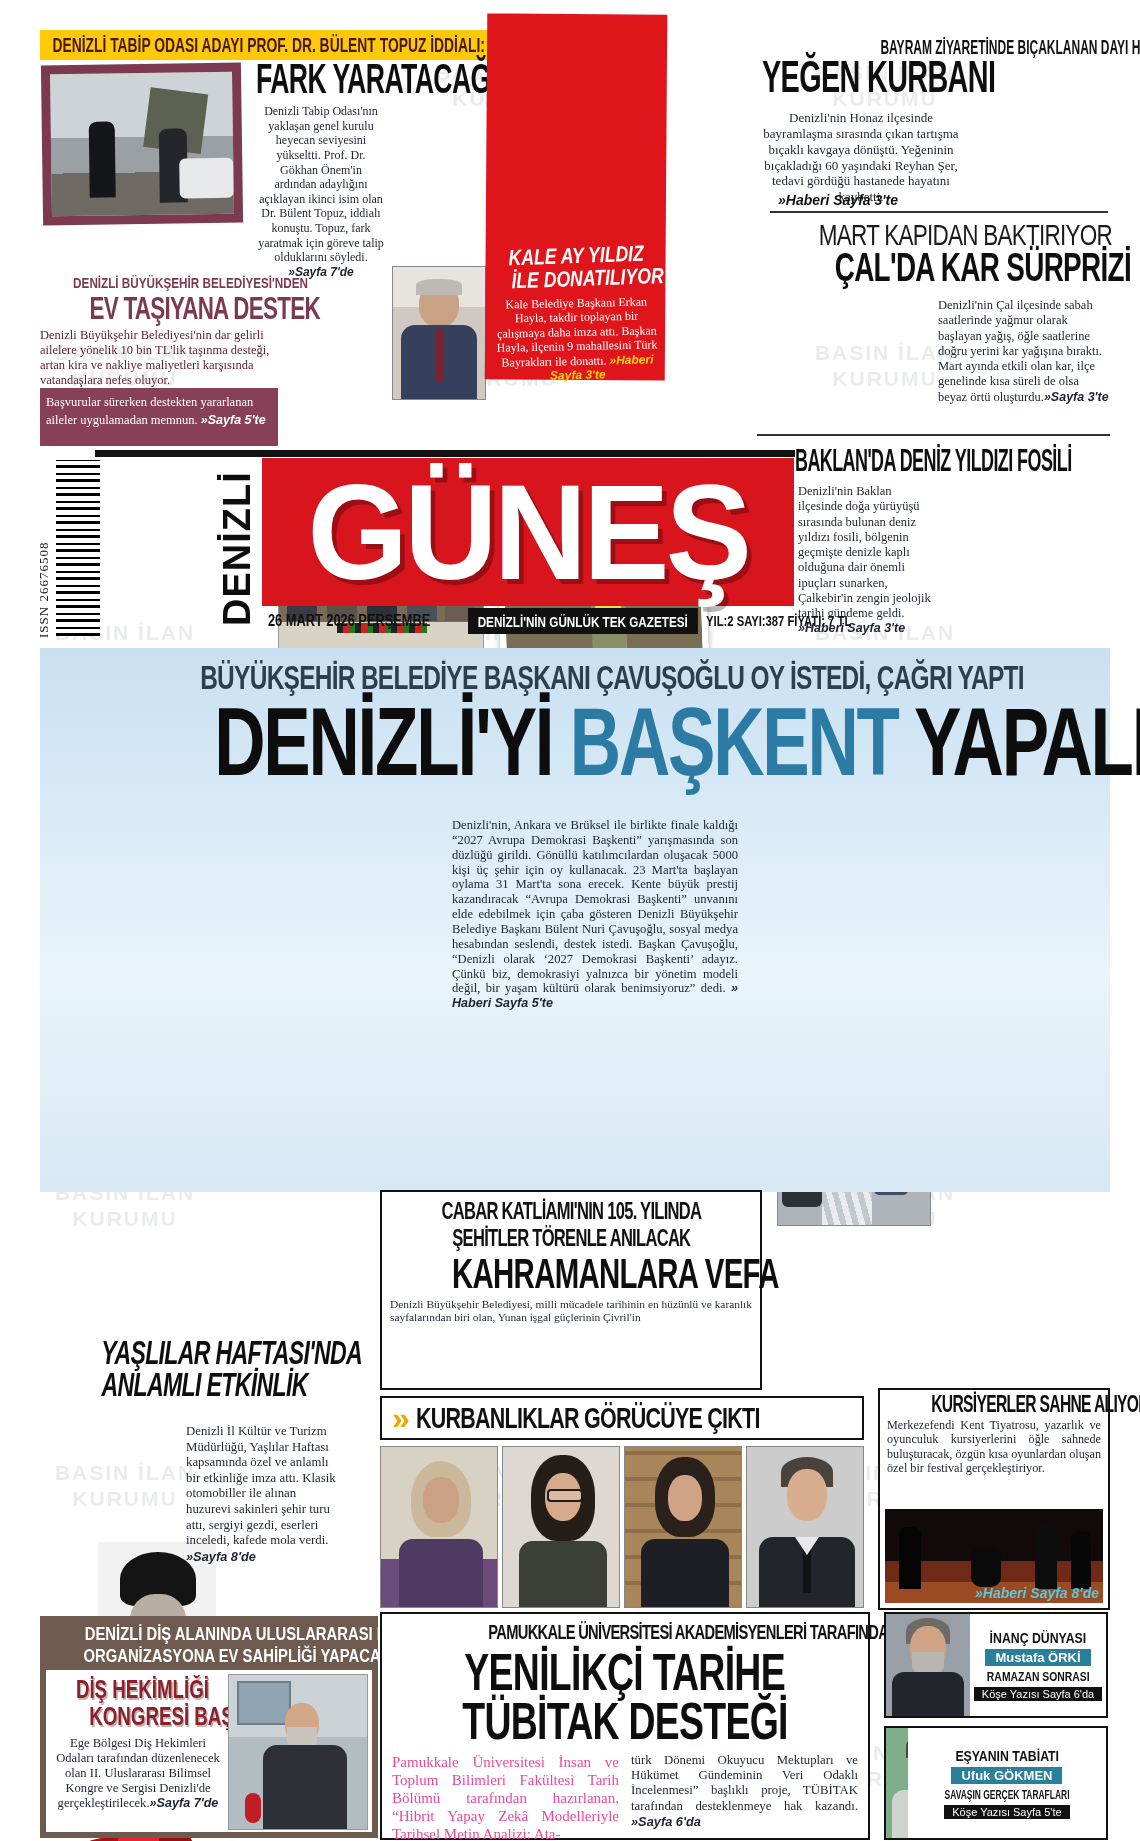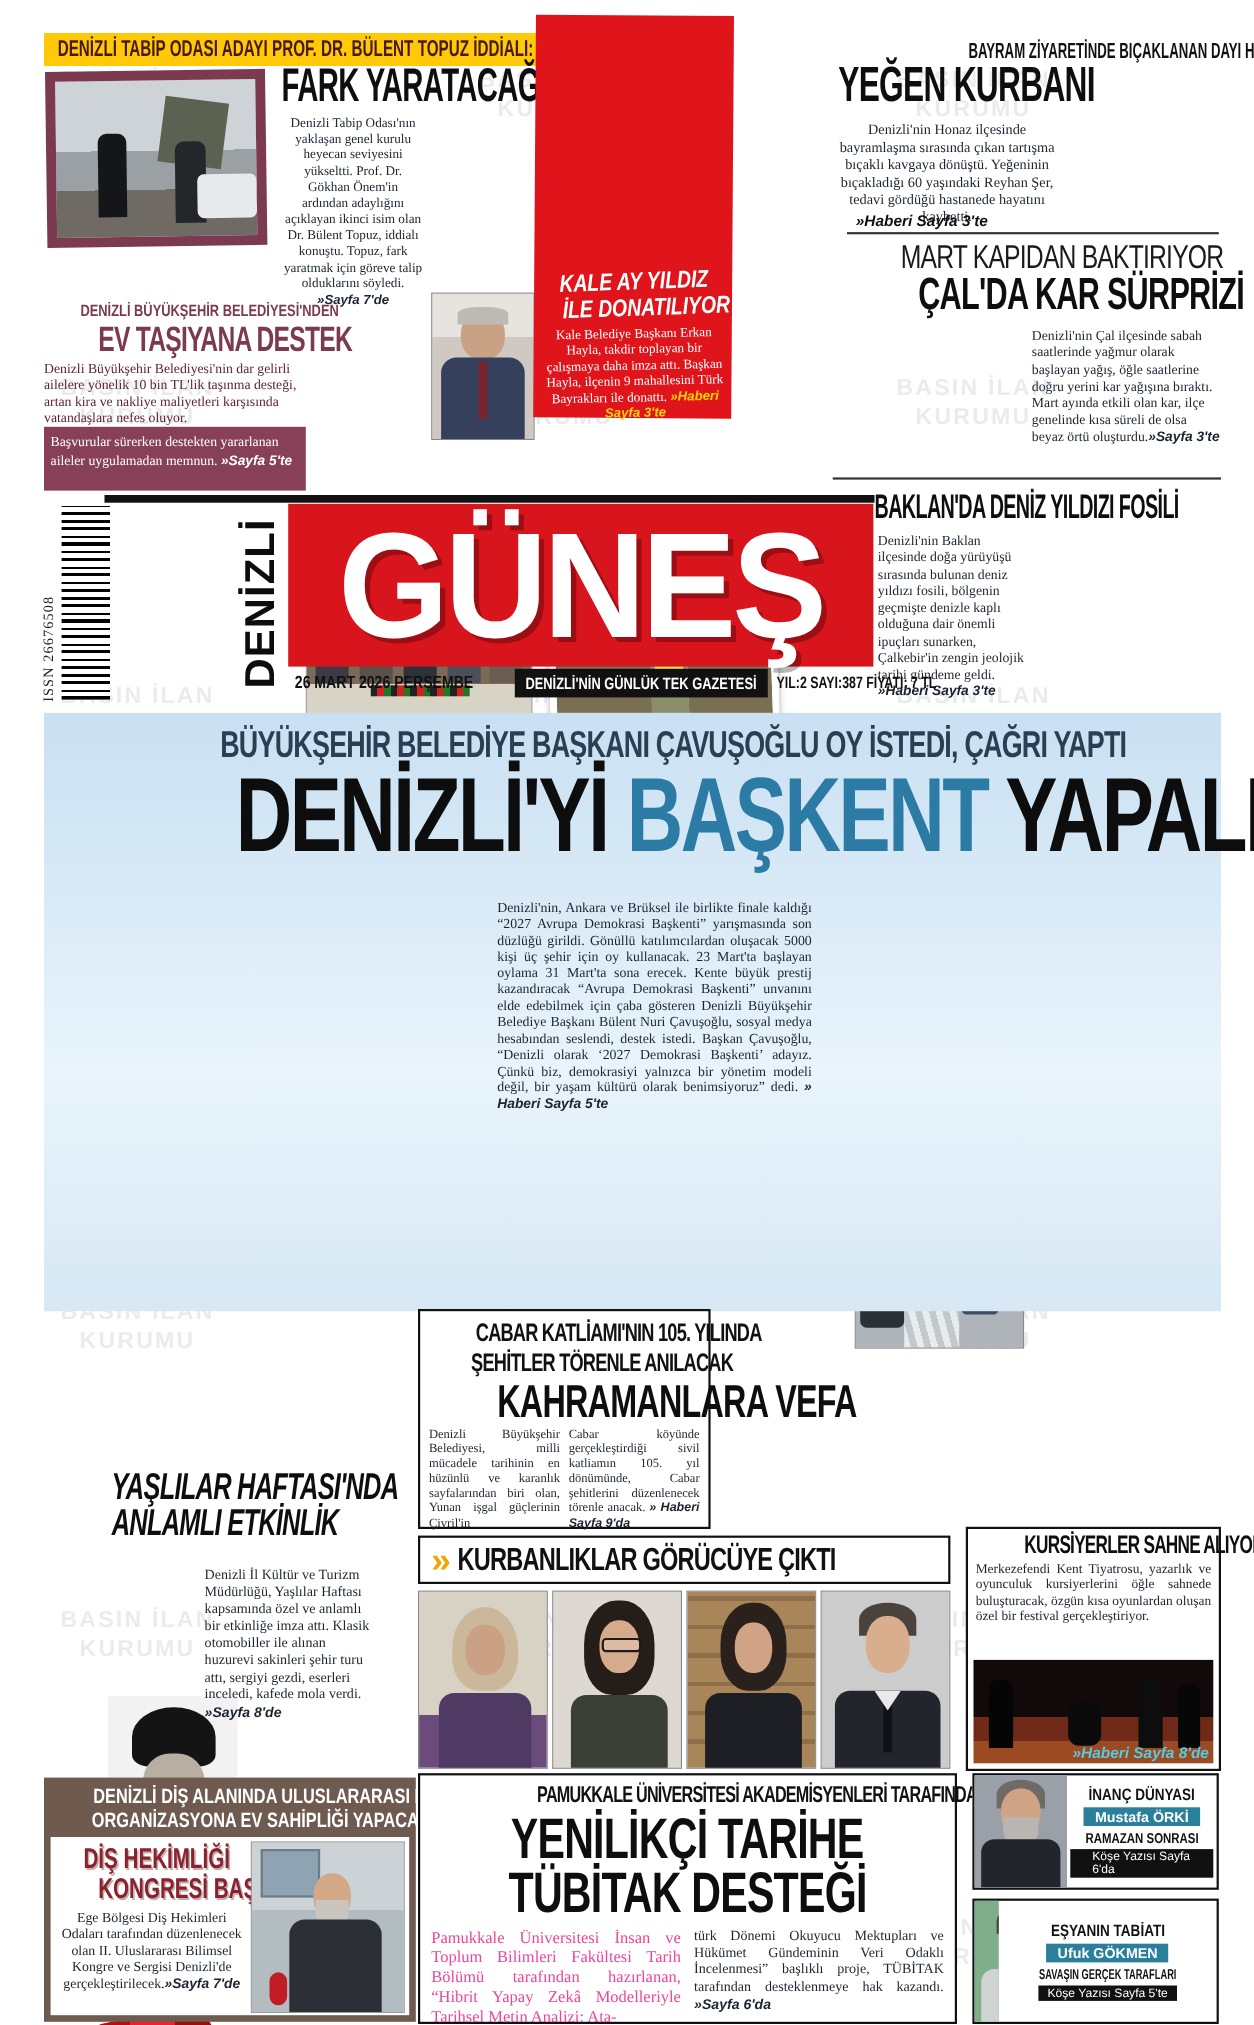--- a/index.html
+++ b/index.html
@@ -219,33 +219,30 @@
 
   <div class="abs center" style="left:40px;top:1336px;width:330px;line-height:1.05;font-style:italic;">
     <span class="cxc hl" style="--sx:.68;font-size:34px;">YAŞLILAR HAFTASI'NDA</span><br>
     <span class="cxc hl" style="--sx:.68;font-size:34px;">ANLAMLI ETKİNLİK</span>
   </div>
 
   <div class="abs serif" style="left:186px;top:1424px;width:150px;font-size:12.8px;line-height:1.22;color:#1b2430;">
     <span>Denizli İl Kültür ve Turizm Müdürlüğü, Yaşlılar Haftası kapsamında özel ve anlamlı bir etkinliğe imza attı. Klasik otomobiller ile alınan huzurevi sakinleri şehir turu attı, sergiyi gezdi, eserleri inceledi, kafede mola verdi. </span><b class="pageref">»Sayfa 8'de</b>
   </div>
 
-  <div class="abs" style="left:380px;top:1190px;width:266px;height:200px;border:2px solid #111;background:#fff;box-sizing:border-box;">
+  <div class="abs" style="left:380px;top:1190px;width:382px;height:200px;border:2px solid #111;background:#fff;box-sizing:border-box;">
     <div class="center" style="margin-top:6px;">
       <span class="cxc" style="--sx:.72;font-size:23px;font-weight:600;letter-spacing:-1px;">CABAR KATLİAMI'NIN 105. YILINDA</span><br>
       <span class="cxc" style="--sx:.72;font-size:23px;font-weight:600;letter-spacing:-1px;">ŞEHİTLER TÖRENLE ANILACAK</span>
     </div>
     <div class="center" style="margin-top:2px;">
       <span class="cxc hl" style="--sx:.7;font-size:42px;">KAHRAMANLARA VEFA</span>
     </div>
     <div style="display:flex;gap:8px;padding:4px 8px 0 8px;">
       <div class="serif just" style="flex:1;font-size:11.4px;line-height:1.18;color:#1b2430;">Denizli Büyükşehir Belediyesi, milli mücadele tarihinin en hüzünlü ve karanlık sayfalarından biri olan, Yunan işgal güçlerinin Çivril'in</div>
-      <div class="serif just" style="flex:1;font-size:11.4px;line-height:1.18;color:#1b2430;">
-        <span>Cabar köyünde gerçekleştirdiği sivil katliamın 105. yıl dönümünde, Cabar şehitlerini düzenlenecek törenle anacak. </span><b class="pageref" style="font-size:11.4px;">» Haberi Sayfa 9'da</b>
-      </div>
     </div>
   </div>
 
   <div class="abs" style="left:380px;top:1396px;width:484px;height:44px;border:2px solid #111;background:#fff;display:flex;align-items:center;box-sizing:border-box;padding:0 4px;">
     <span style="color:#f0a500;font-weight:900;font-size:32px;margin:0 6px;">»</span>
     <span class="cx" style="--sx:.74;font-size:29px;font-weight:900;letter-spacing:-1px;flex:1;">KURBANLIKLAR GÖRÜCÜYE ÇIKTI</span>
     <span style="width:38px;height:34px;background:#ffd400;color:#000;font-weight:900;font-size:28px;display:flex;align-items:center;justify-content:center;">5</span>
   </div>
   <div class="abs" style="left:380px;top:1446px;width:484px;height:162px;display:flex;gap:4px;">
     <div class="ph" style="flex:1;border:1px solid #888;background:linear-gradient(#d8d2c4 0 70%,#6b4a7c 70% 100%);">
@@ -330,21 +327,21 @@
     <div class="ph" style="width:84px;height:100%;background:linear-gradient(#9aa0a8 0 100%);">
       <div class="shape" style="left:20px;top:4px;width:44px;height:26px;background:#6e6a66;border-radius:50% 50% 0 0;"></div>
       <div class="shape" style="left:24px;top:12px;width:36px;height:44px;background:#cfa383;border-radius:46%;"></div>
       <div class="shape" style="left:26px;top:38px;width:32px;height:24px;background:#b9b5b0;border-radius:0 0 44% 44%;"></div>
       <div class="shape" style="left:6px;top:58px;width:72px;height:44px;background:#22252c;border-radius:12px 12px 0 0;"></div>
     </div>
     <div style="flex:1;display:flex;flex-direction:column;align-items:center;justify-content:center;gap:3px;padding:3px;">
       <span class="cxc" style="--sx:.82;font-size:15px;font-weight:900;">İNANÇ DÜNYASI</span>
       <span style="background:#2a7f9b;color:#fff;font-weight:700;font-size:13px;padding:1px 10px;">Mustafa ÖRKİ</span>
       <span class="cxc" style="--sx:.8;font-size:13px;font-weight:900;">RAMAZAN SONRASI</span>
-      <span style="background:#111;color:#fff;font-size:11px;padding:1px 20px;">Köşe Yazısı Sayfa 6'da</span>
+      <span style="background:#111;color:#fff;font-size:11px;padding:1px 8px;">Köşe Yazısı Sayfa 6'da</span>
     </div>
   </div>
   <div class="abs" style="left:884px;top:1726px;width:224px;height:114px;border:2px solid #111;background:#fff;display:flex;box-sizing:border-box;">
     <div class="ph" style="width:84px;height:100%;background:linear-gradient(#7fae8a 0 100%);">
       <div class="shape" style="left:20px;top:6px;width:44px;height:24px;background:#4e463e;border-radius:50% 50% 0 0;"></div>
 
       <div class="shape" style="left:6px;top:62px;width:72px;height:48px;background:#cfd4d0;border-radius:12px 12px 0 0;"></div>
     </div>
     <div style="flex:1;display:flex;flex-direction:column;align-items:center;justify-content:center;gap:3px;padding:3px;">
       <span class="cxc" style="--sx:.82;font-size:15px;font-weight:900;">EŞYANIN TABİATI</span>

